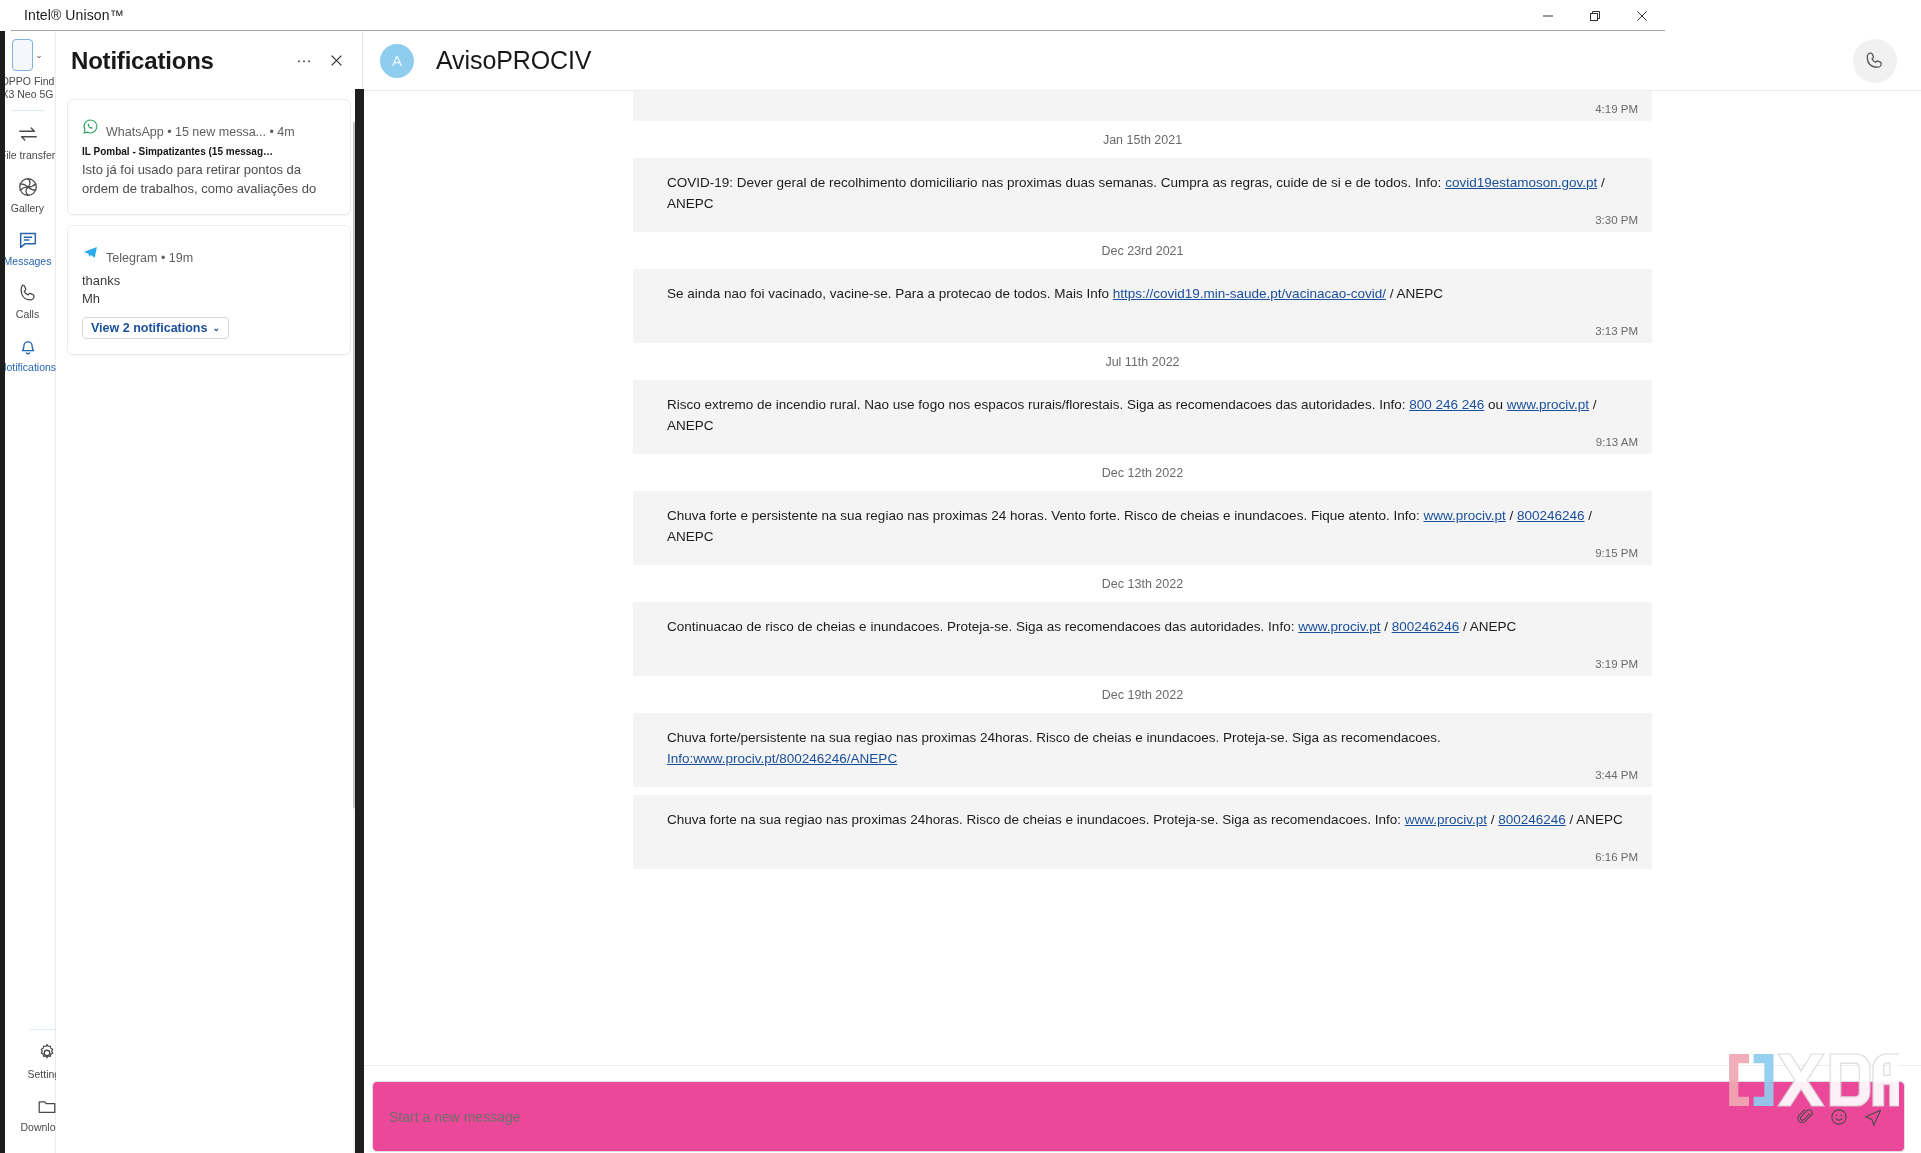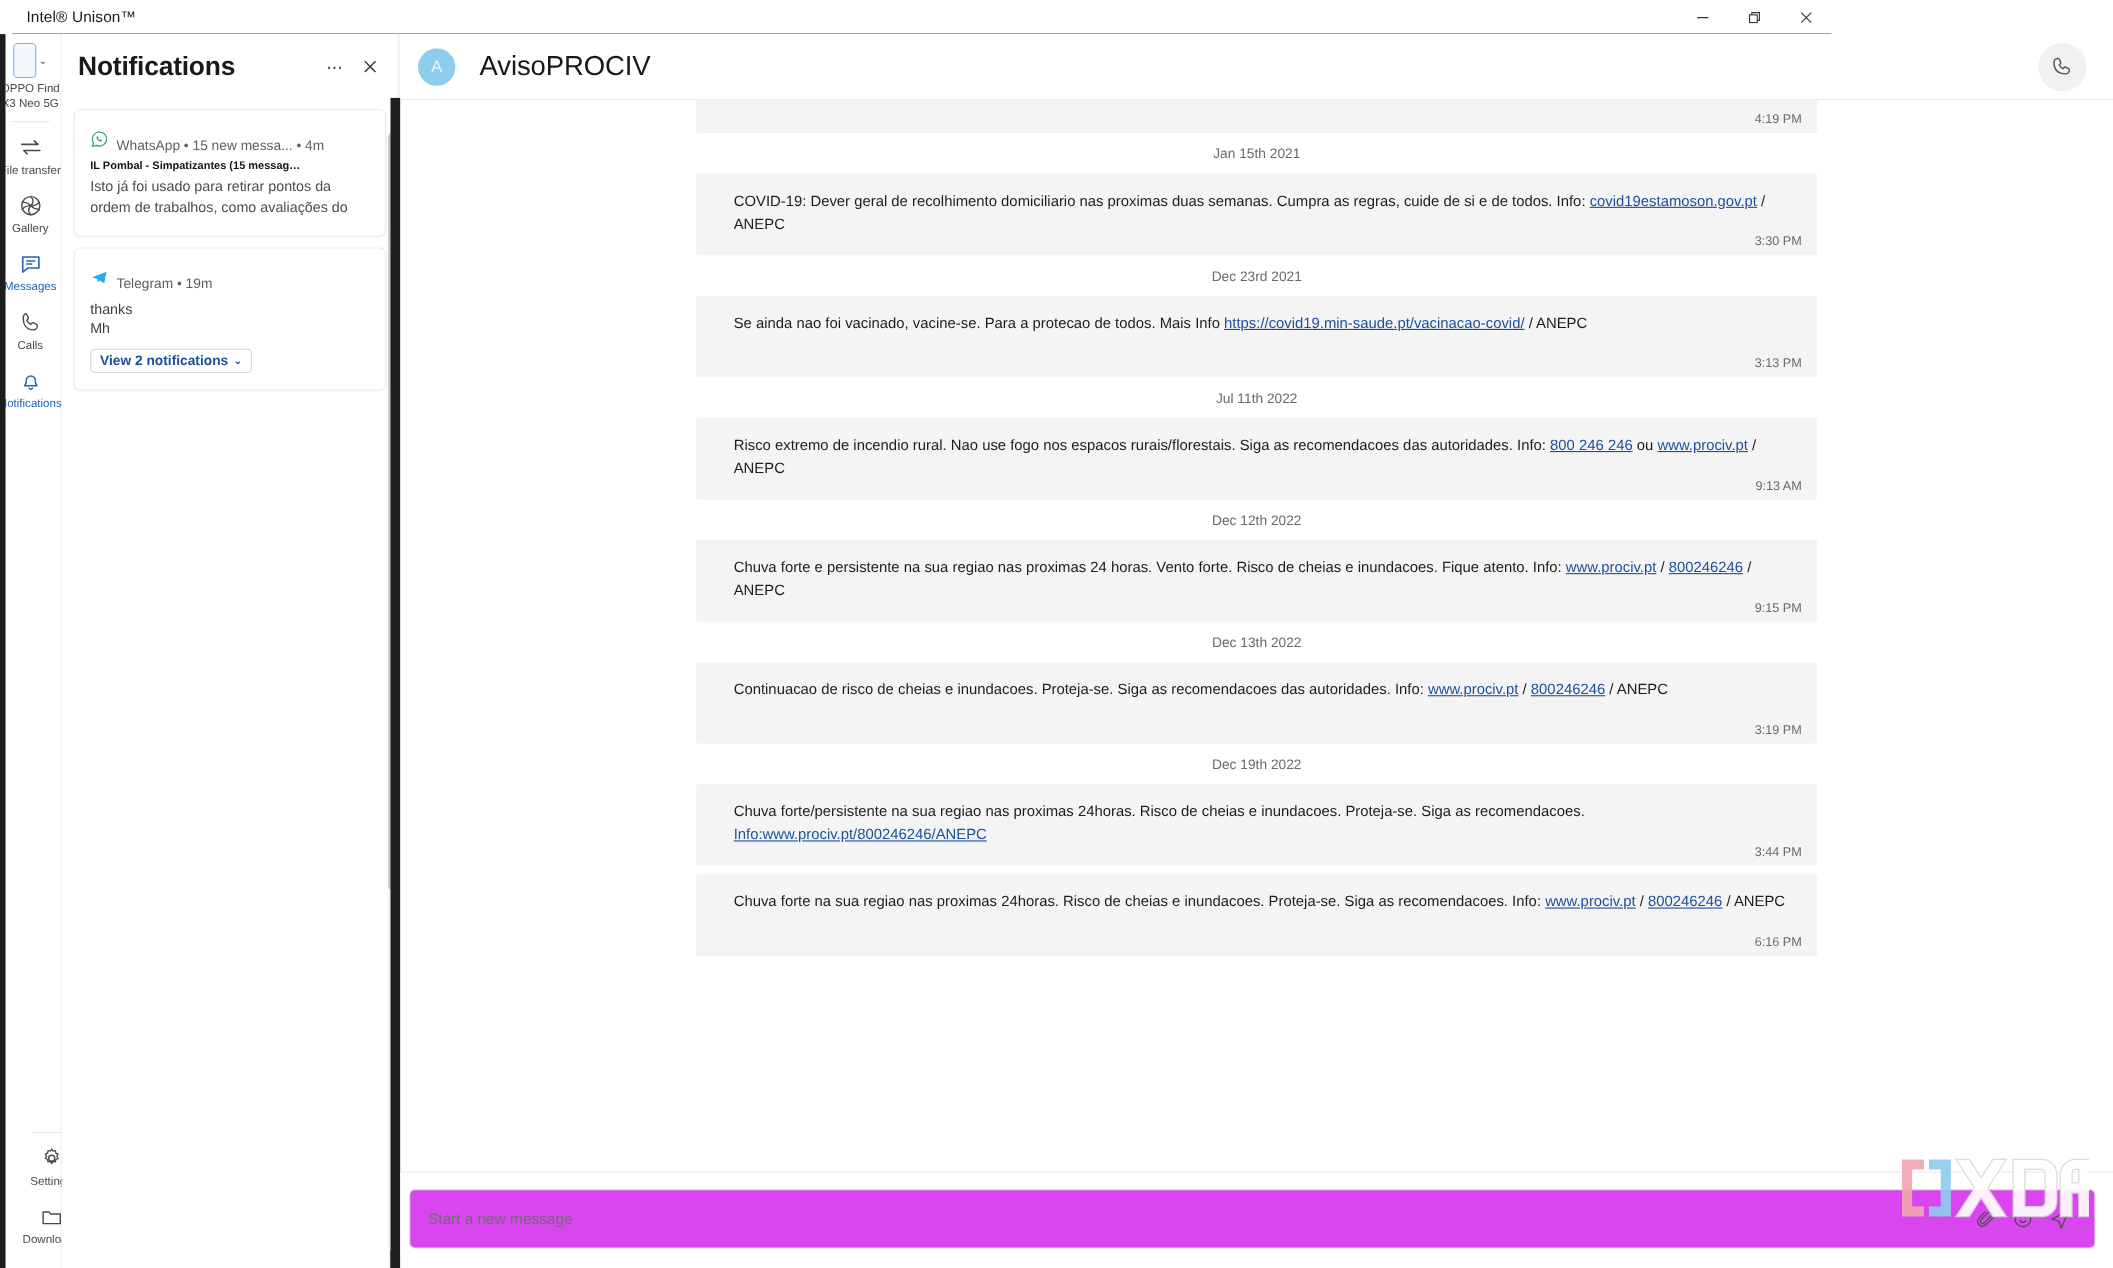--- a/index.html
+++ b/index.html
@@ -148,22 +148,22 @@
     position: absolute; right: 14px; bottom: 6px; font-size: 11.5px; color: #6a6a6a;
   }
   .bubble.first { border-radius: 0 0 2px 2px; min-height: 0; padding-top: 0; height: 30px; }
 
   
   .composer-wrap {
     position: absolute; left: 0; right: 0; bottom: 0; height: 88px;
     border-top: 1px solid #ececec; background: #fff;
   }
   .composer {
-    position: absolute; left: 8px; right: 16px; top: 15px; height: 54px;
-    border: 1px solid #e0e0e0; border-radius: 5px; background: #d946ef;
+    position: absolute; left: 8px; right: 16px; top: 15px; height: 71px;
+    border: 1px solid #e0e0e0; border-radius: 5px; background: #ec4899;
     display: flex; align-items: center; padding: 0 14px 0 16px;
   }
   .composer-input {
     flex: 1 1 auto; border: 0; outline: none; font-size: 14px; color: #1c1c1c;
     font-family: "Liberation Sans", sans-serif; background: transparent;
   }
   .composer-input::placeholder { color: #6e6e6e; }
   .comp-icon {
     width: 34px; height: 34px; display: flex; align-items: center; justify-content: center;
     color: #4a4a4a; cursor: default; border-radius: 4px;

